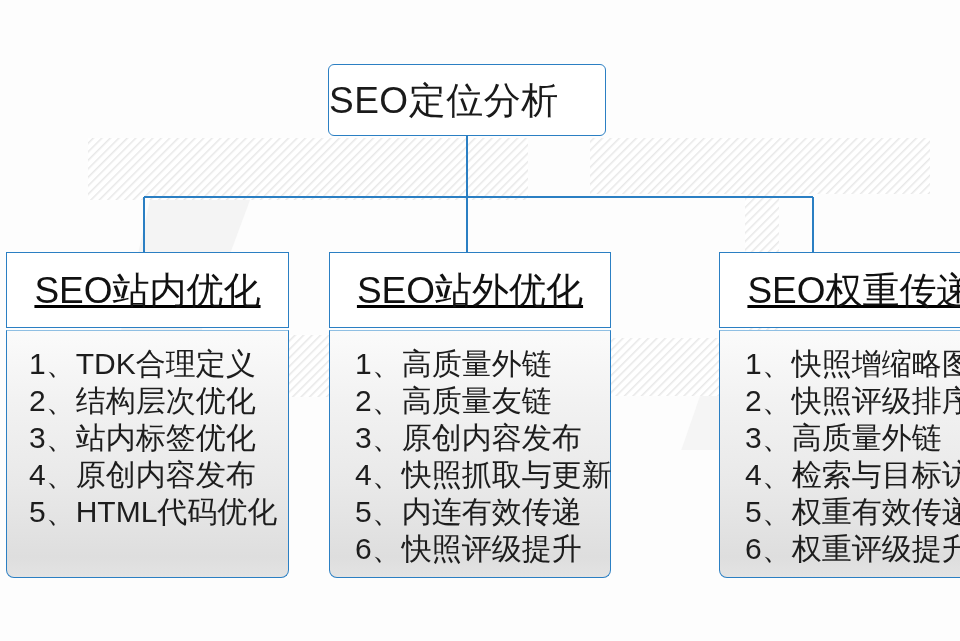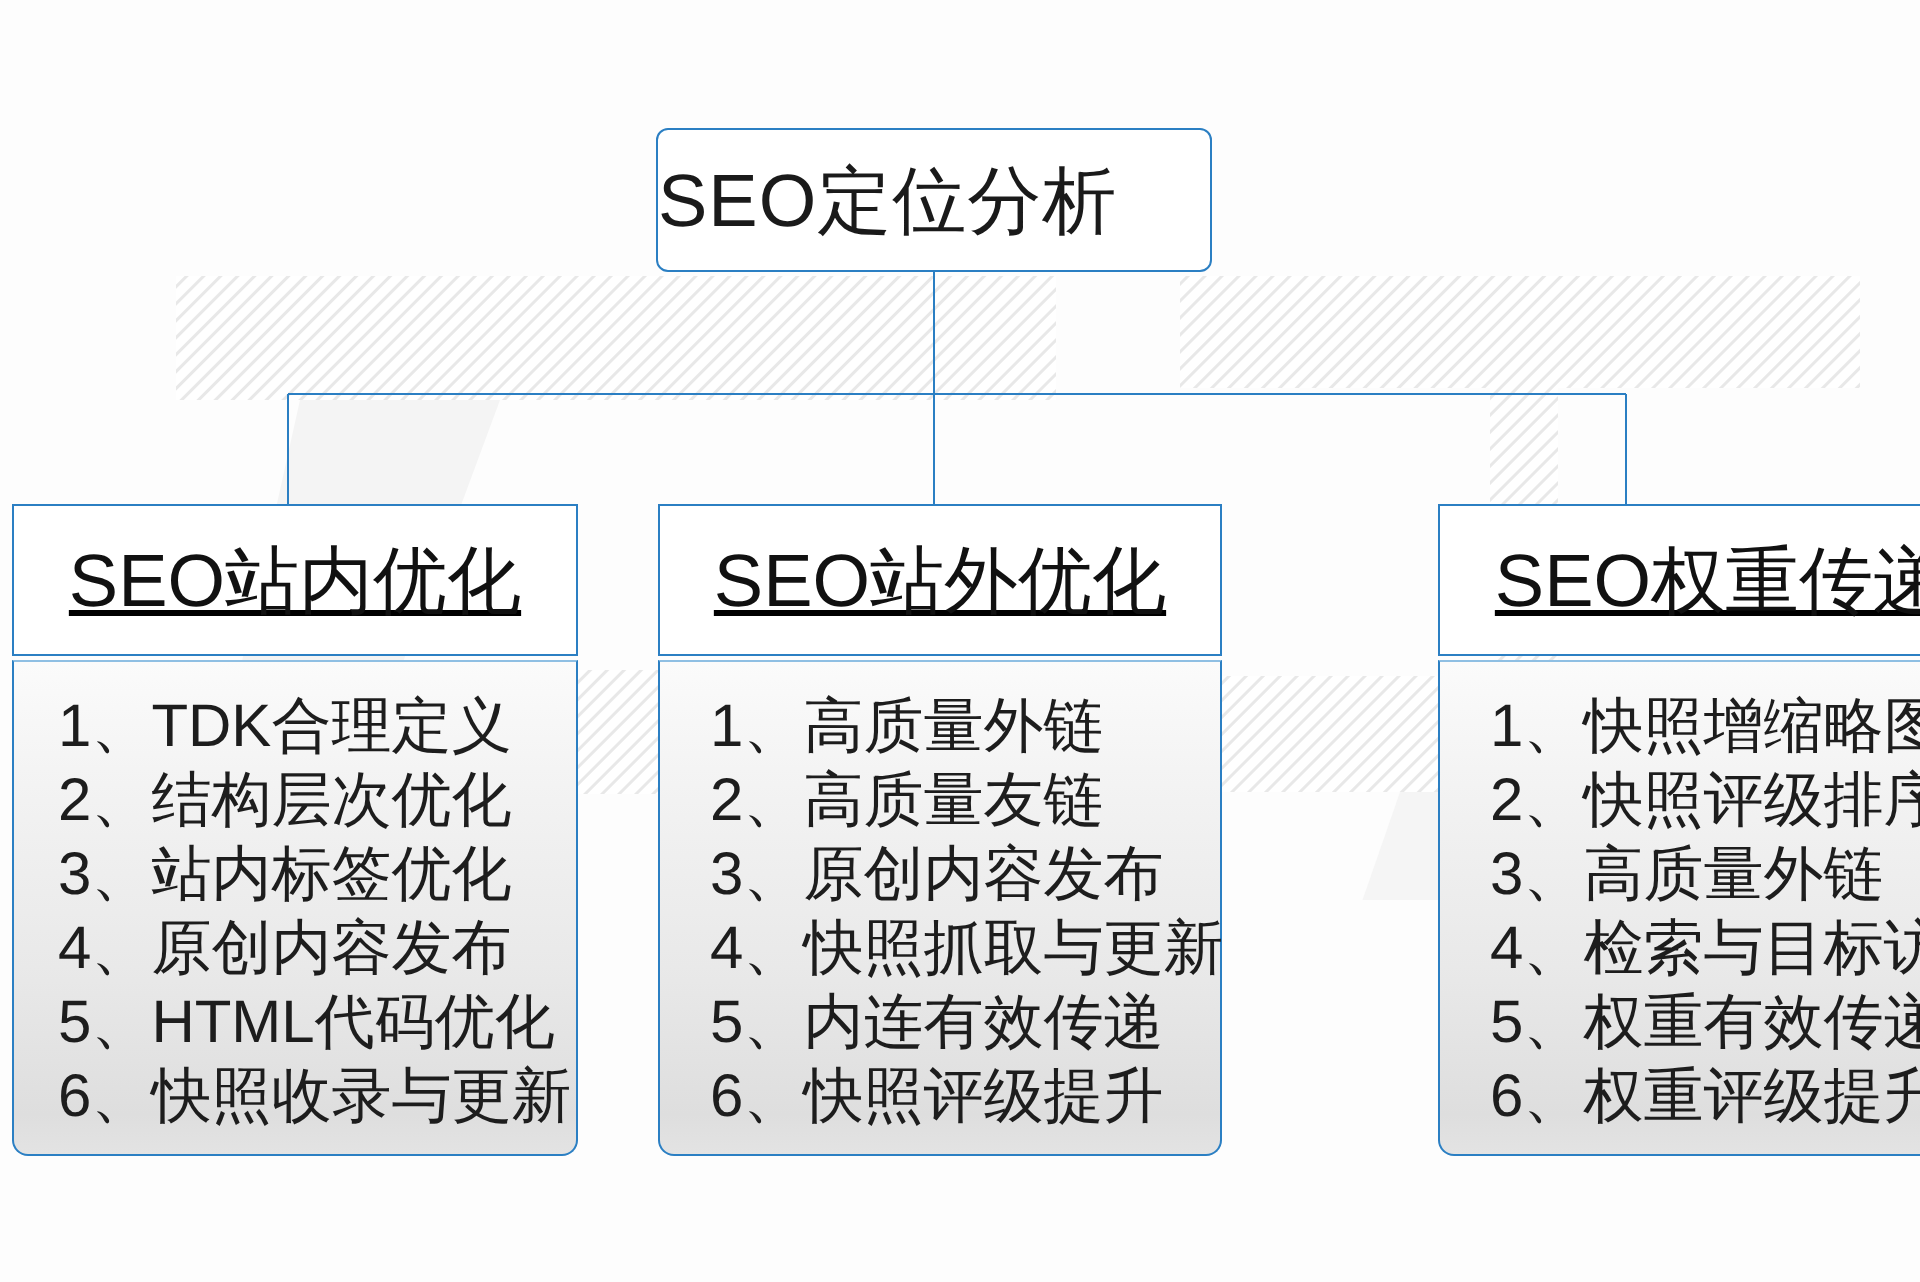--- a/index.html
+++ b/index.html
@@ -195,23 +195,20 @@
       </div>
       <div class="item-row">
         <span class="item-num">3、</span><span class="item-text">站内标签优化</span>
       </div>
       <div class="item-row">
         <span class="item-num">4、</span><span class="item-text">原创内容发布</span>
       </div>
       <div class="item-row">
         <span class="item-num">5、</span><span class="item-text">HTML代码优化</span>
       </div>
-      <div class="item-row">
-        <span class="item-num">6、</span><span class="item-text">快照收录与更新</span>
-      </div>
     </div>
   </div>
 
   <div class="column col-1">
     <div class="col-header">
       <div class="col-title">SEO站外优化</div>
     </div>
     <div class="col-body">
       <div class="item-row">
         <span class="item-num">1、</span><span class="item-text">高质量外链</span>

